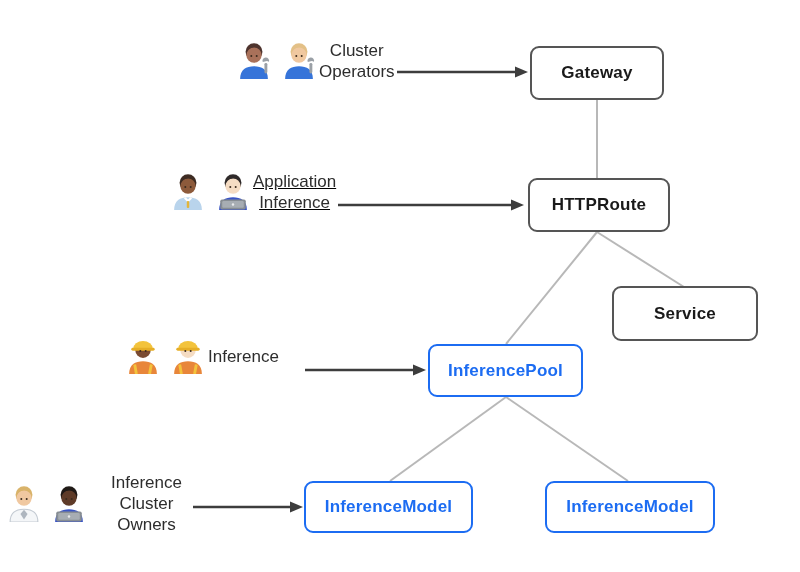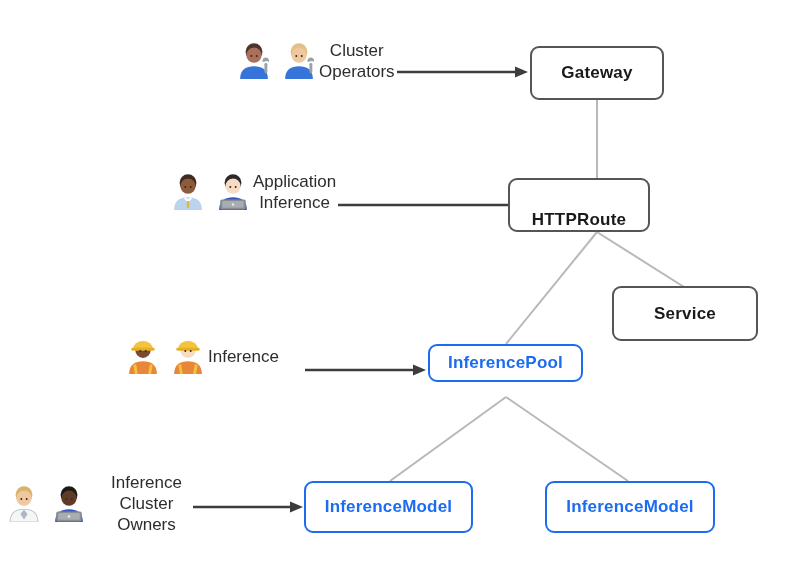--- a/index.html
+++ b/index.html
@@ -35,29 +35,29 @@
       <line x1="305" y1="370" x2="415" y2="370" stroke="#3d3d3d" stroke-width="2.4"></line>
       <polygon points="426,370 413,364.5 413,375.5" fill="#3d3d3d"></polygon>
       <line x1="193" y1="507" x2="292" y2="507" stroke="#3d3d3d" stroke-width="2.4"></line>
       <polygon points="303,507 290,501.5 290,512.5" fill="#3d3d3d"></polygon>
     </svg>
 
   <div class="node" style="left:530px;top:46px;width:134px;height:54px;">
     <span>Gateway</span>
   </div>
 
-  <div class="node" style="left:508px;top:178px;width:142px;height:54px;align-items:flex-end;">
+  <div class="node" style="left:528px;top:178px;width:142px;height:54px;">
     <span>HTTPRoute</span>
   </div>
 
   <div class="node" style="left:612px;top:286px;width:146px;height:55px;">
     <span>Service</span>
   </div>
 
-  <div class="node blue" style="left:428px;top:344px;width:155px;height:38px;">
+  <div class="node blue" style="left:428px;top:344px;width:155px;height:53px;">
     <span>InferencePool</span>
   </div>
 
   <div class="node blue" style="left:304px;top:481px;width:169px;height:52px;">
     <span>InferenceModel</span>
   </div>
 
   <div class="node blue" style="left:545px;top:481px;width:170px;height:52px;">
     <span>InferenceModel</span>
   </div>
@@ -84,21 +84,21 @@
           <rect x="27.4" y="21.5" width="2.6" height="9.5" rx="1.3" fill="#9aa0a6"></rect>
           <path d="M25.9 20.8 a3 3 0 1 1 5.6 -0.4 l-1.8 -0.6 -2 0.4 z" fill="#9aa0a6"></path>
         </svg>
       </div>
     <div class="label">
       <span>Cluster</span><br>
       <span>Operators</span>
     </div>
   </div>
 
-  <div class="actor" style="left:168px;top:167px;">
+  <div class="actor" style="left:168px;top:167px;text-decoration:underline;">
     <div class="persons">
         <svg width="40" height="40" viewBox="0 0 36 36">
           <circle cx="18" cy="11.5" r="7.6" fill="#3e2c23"></circle>
           <circle cx="18" cy="14.5" r="6.9" fill="#8d5a3b"></circle>
           <path d="M11.2 13 a7.4 7.4 0 0 1 13.6 -2 l0.6 2 a7 7 0 0 0 -14.2 0 z" fill="#3e2c23"></path>
           <circle cx="15.6" cy="15.2" r="0.9" fill="#3a2b1e"></circle>
           <circle cx="20.4" cy="15.2" r="0.9" fill="#3a2b1e"></circle>
           <path d="M5.5 36 c0 -8.5 5.5 -11.5 12.5 -11.5 s12.5 3 12.5 11.5 z" fill="#b9d4ec"></path>
           <path d="M14.3 25.6 l3.7 3.6 3.7 -3.6 -1.6 -1 -2.1 1.9 -2.1 -1.9 z" fill="#ffffff"></path>
           <rect x="16.9" y="27.8" width="2.2" height="6.5" rx="1" fill="#e3b53a"></rect>

